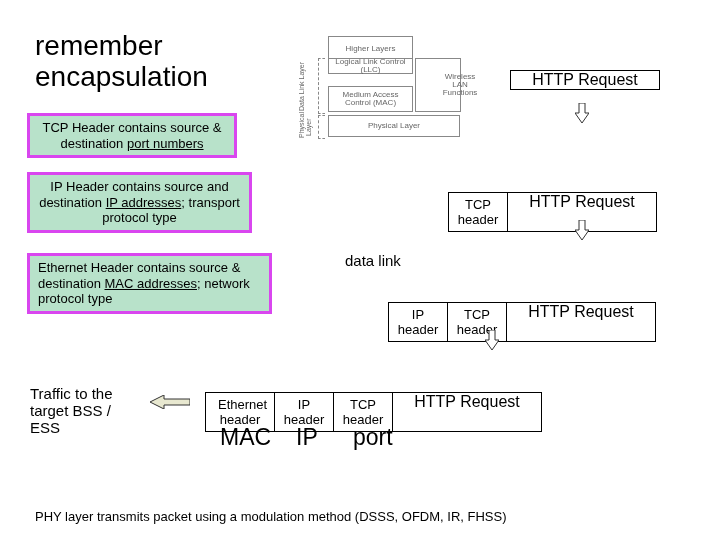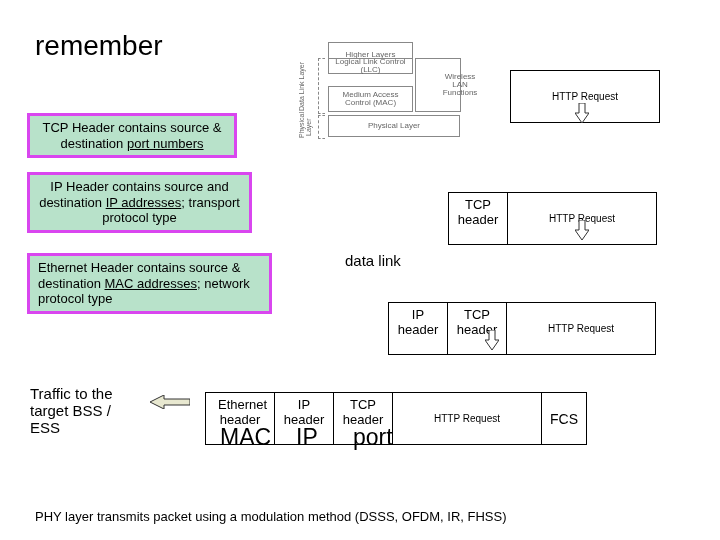--- a/index.html
+++ b/index.html
@@ -23,22 +23,22 @@
     padding: 4px 8px;
     font-size: 13px;
     line-height: 1.2;
     position: absolute;
     box-sizing: border-box;
     text-align: center;
   }
   .greenbox .u { text-decoration: underline; }
   .packetbox {
     border: 1px solid #000;
-    padding: 20px 6px;
-    font-size: 10px;
+    padding: 0 6px;
+    font-size: 16px;
     text-align: center;
     box-sizing: border-box;
     background: white;
   }
   .tcphdr { font-size: 13px; padding: 4px 4px; }
   .iphdr { font-size: 13px; padding: 4px 4px; }
   .ethhdr { font-size: 13px; padding: 4px 12px; }
   .fcs { font-size: 14px; padding: 4px 4px; }
   .row { position: absolute; display: flex; align-items: stretch; margin-top: 12px; }
   .row > div { border: 1px solid #000; margin-left: -1px; }
@@ -86,24 +86,25 @@
     bottom: 15px;
     right: 35px;
     line-height: 1.2;
   }
 </style>
 </head>
 <body>
 
 <div class="title">
   <span>remember</span><br>
+  <span>encapsulation</span>
 </div>
 
 <div class="osi">
-  <div class="osi-box" style="top:12px;left:38px;width:85px;height:25px;">Higher Layers</div>
+  <div class="osi-box" style="top:6px;left:38px;width:85px;height:25px;">Higher Layers</div>
   <div class="osi-box" style="top:28px;left:38px;width:85px;height:16px;">Logical Link Control (LLC)</div>
   <div class="osi-box" style="top:56px;left:38px;width:85px;height:26px;">Medium Access Control (MAC)</div>
   <div class="osi-box" style="top:28px;left:125px;width:45px;height:54px;padding-left:44px;">Wireless LAN Functions</div>
   <div class="osi-box" style="top:85px;left:38px;width:132px;height:22px;">Physical Layer</div>
   <div class="osi-v" style="top:30px;left:8px;height:52px;">Data Link Layer</div>
   <div class="osi-v" style="top:86px;left:8px;height:22px;">Physical Layer</div>
 
   <div style="position:absolute;top:28px;left:28px;width:6px;height:54px;border-top:1px dashed #888;border-left:1px dashed #888;border-bottom:1px dashed #888;"></div>
   <div style="position:absolute;top:85px;left:28px;width:6px;height:22px;border-top:1px dashed #888;border-left:1px dashed #888;border-bottom:1px dashed #888;"></div>
 </div>
@@ -155,20 +156,19 @@
   <svg viewBox="0 0 40 14">
       <path d="M40 4 V10 H14 V14 L0 7 L14 0 V4 Z" fill="#e8e8d0" stroke="#333" stroke-width="1"></path>
     </svg>
 </div>
 
 <div class="row" style="top:380px;left:205px;">
   <div class="packetbox ethhdr" style="width:70px;">Ethernet header</div>
   <div class="packetbox iphdr" style="width:60px;">IP header</div>
   <div class="packetbox tcphdr" style="width:60px;">TCP header</div>
   <div class="packetbox" style="width:150px;">HTTP Request</div>
-  <div class="packetbox fcs" style="width:46px;display:flex;align-items:center;justify-content:center;">FCS</div>
 </div>
 
 <div class="biglabel" style="top:424px;left:220px;">MAC</div>
 <div class="biglabel" style="top:424px;left:296px;">IP</div>
 <div class="biglabel" style="top:424px;left:353px;">port</div>
 
 <div class="footer">PHY layer transmits packet using a modulation method (DSSS, OFDM, IR, FHSS)</div>
 
 </body></html>

